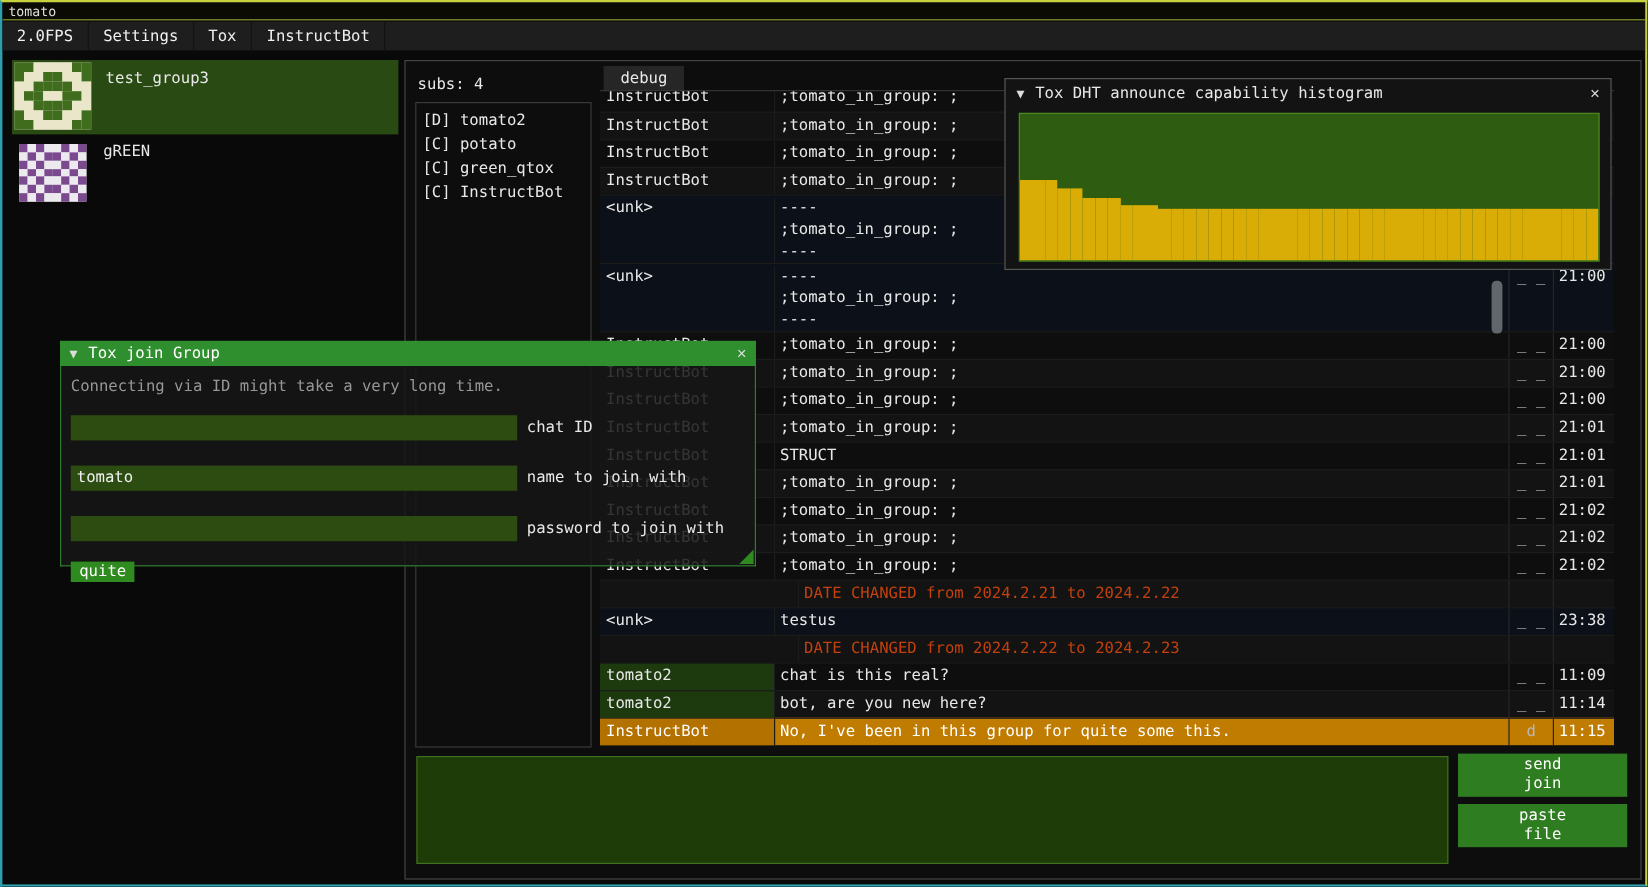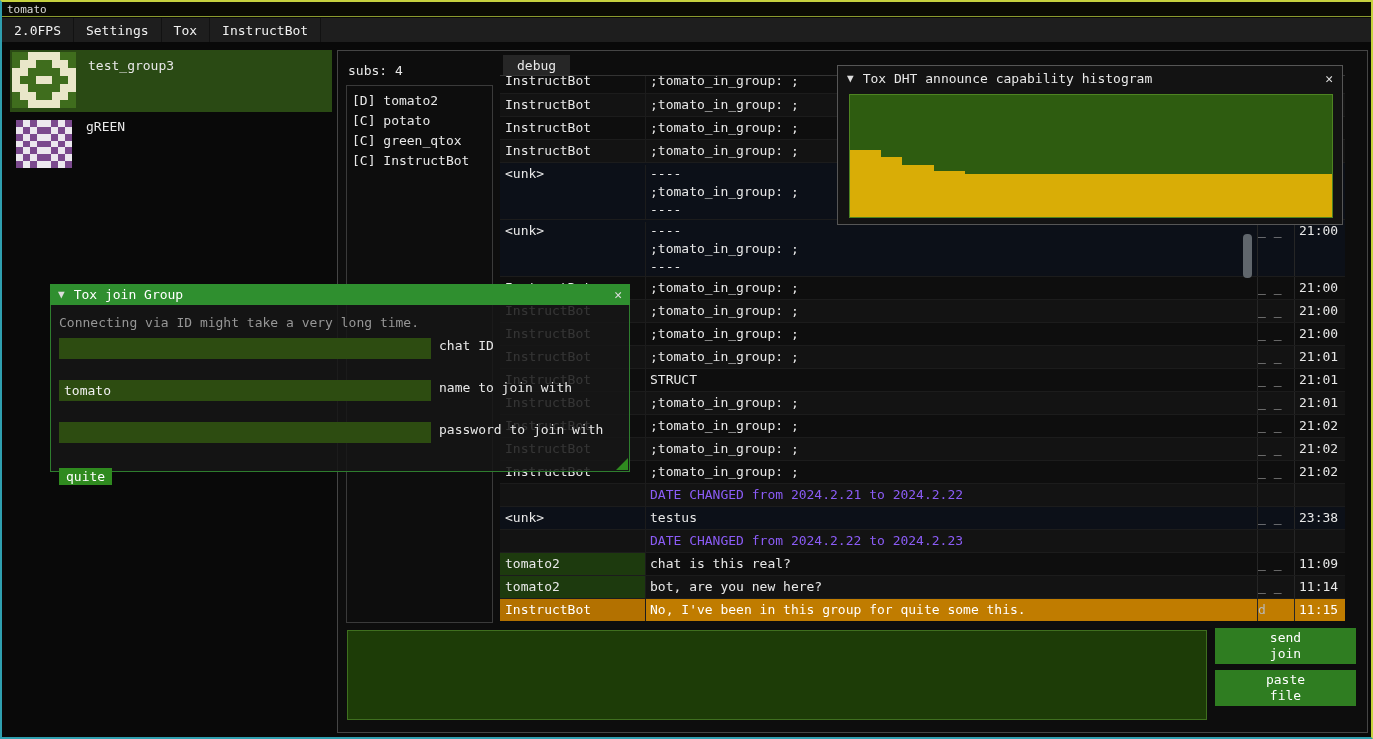--- a/index.html
+++ b/index.html
@@ -30,27 +30,27 @@
     padding:5px 5px;box-sizing:border-box;line-height:20px;overflow:hidden;}
   .tab{position:absolute;left:165px;top:4px;height:20px;padding:0 14px;background:#262626;
     display:flex;align-items:center;}
   .chat-log{position:absolute;left:162px;top:24px;width:845px;height:552px;overflow:hidden;
     background:#0e0e0e;border-top:1px solid #333;}
   .crow{display:flex;min-height:23px;box-sizing:border-box;border-top:1px solid #1c1c1c;line-height:22px;}
   .crow:first-child{margin-top:-6px;border-top:none;}
   .crow.alt{background:#131313;}
   .crow.ml{min-height:56px;line-height:18px;padding-top:2px;}
   .crow.unk{background:#0c1018;}
-  .crow.date .c-msg{color:#8b5cf6;}
+  .crow.date .c-msg{color:#c2410c;margin-left:20px;}
   .crow.t2 .c-name{background:#1d3a0e;}
   .crow.hl{background:#c07c00;color:#fff;}
   .crow.hl .c-name{background:#b37100;}
   .c-name{width:140px;flex:none;padding-left:5px;overflow:hidden;white-space:nowrap;}
   .c-msg{flex:1;padding-left:4px;white-space:pre-line;overflow:hidden;border-left:1px solid #1c1c1c;}
-  .c-flags{width:36px;flex:none;border-left:1px solid #262626;text-align:left;color:#b8b8b8;}
+  .c-flags{width:36px;flex:none;border-left:1px solid #262626;text-align:center;color:#b8b8b8;}
   .c-time{width:46px;flex:none;border-left:1px solid #262626;padding-left:4px;}
   .scroll-thumb{position:absolute;left:743px;top:158px;width:9px;height:44px;background:#60666c;border-radius:4px;z-index:2;}
   .msg-input{position:absolute;left:9px;top:579px;width:860px;height:90px;background:#1d3c07;
     border:1px solid #3f6f1f;box-sizing:border-box;resize:none;color:#fff;
     font:13px "DejaVu Sans Mono",monospace;outline:none;}
   .file-btn{position:absolute;left:877px;width:141px;height:36px;background:#2f7d21;color:#fff;
     display:flex;align-items:center;justify-content:center;text-align:center;
     white-space:pre-line;line-height:16px;cursor:pointer;}
   
   .hw{position:absolute;left:835px;top:63px;width:506px;height:160px;background:#131313;
@@ -60,21 +60,21 @@
   .w-arrow{font-size:11px;color:#ddd;cursor:pointer;}
   .hw-plot{position:absolute;left:11px;top:28px;width:484px;height:124px;background:#2e5c10;
     border:1px solid #4e8422;box-sizing:border-box;display:flex;align-items:flex-end;overflow:hidden;}
   .bar{flex:1 0 auto;background:#d9ad06;}
   
   .jw{position:absolute;left:48px;top:282px;width:580px;z-index:20;}
   .jw-title{height:21px;background:#2f8f2f;display:flex;align-items:center;gap:9px;padding:0 8px;color:#fff;}
   .jw-body{position:relative;height:167px;box-sizing:border-box;background:rgba(22,22,22,0.86);
     border:1px solid #2e7d2e;border-top:none;padding:8px;}
   .jw-info{color:#979797;line-height:20px;}
-  .jfield{display:flex;margin-top:5px;height:37px;}
+  .jfield{display:flex;align-items:center;margin-top:5px;height:37px;}
   .jinput{width:372px;height:21px;background:#2d4c11;border:none;outline:none;color:#f0f0f0;
     font:13px "DejaVu Sans Mono",monospace;padding:0 5px;box-sizing:border-box;}
   .jlabel{margin-left:8px;}
   .join-btn{margin-top:9px;display:inline-block;background:#2f8a1f;color:#fff;padding:1px 7px;cursor:pointer;}
   .grip{position:absolute;right:1px;bottom:1px;width:0;height:0;
     border-left:12px solid transparent;border-bottom:12px solid #2f8a1f;}
   .member-item{white-space:nowrap;}
 </style>
 </head>
 <body>

